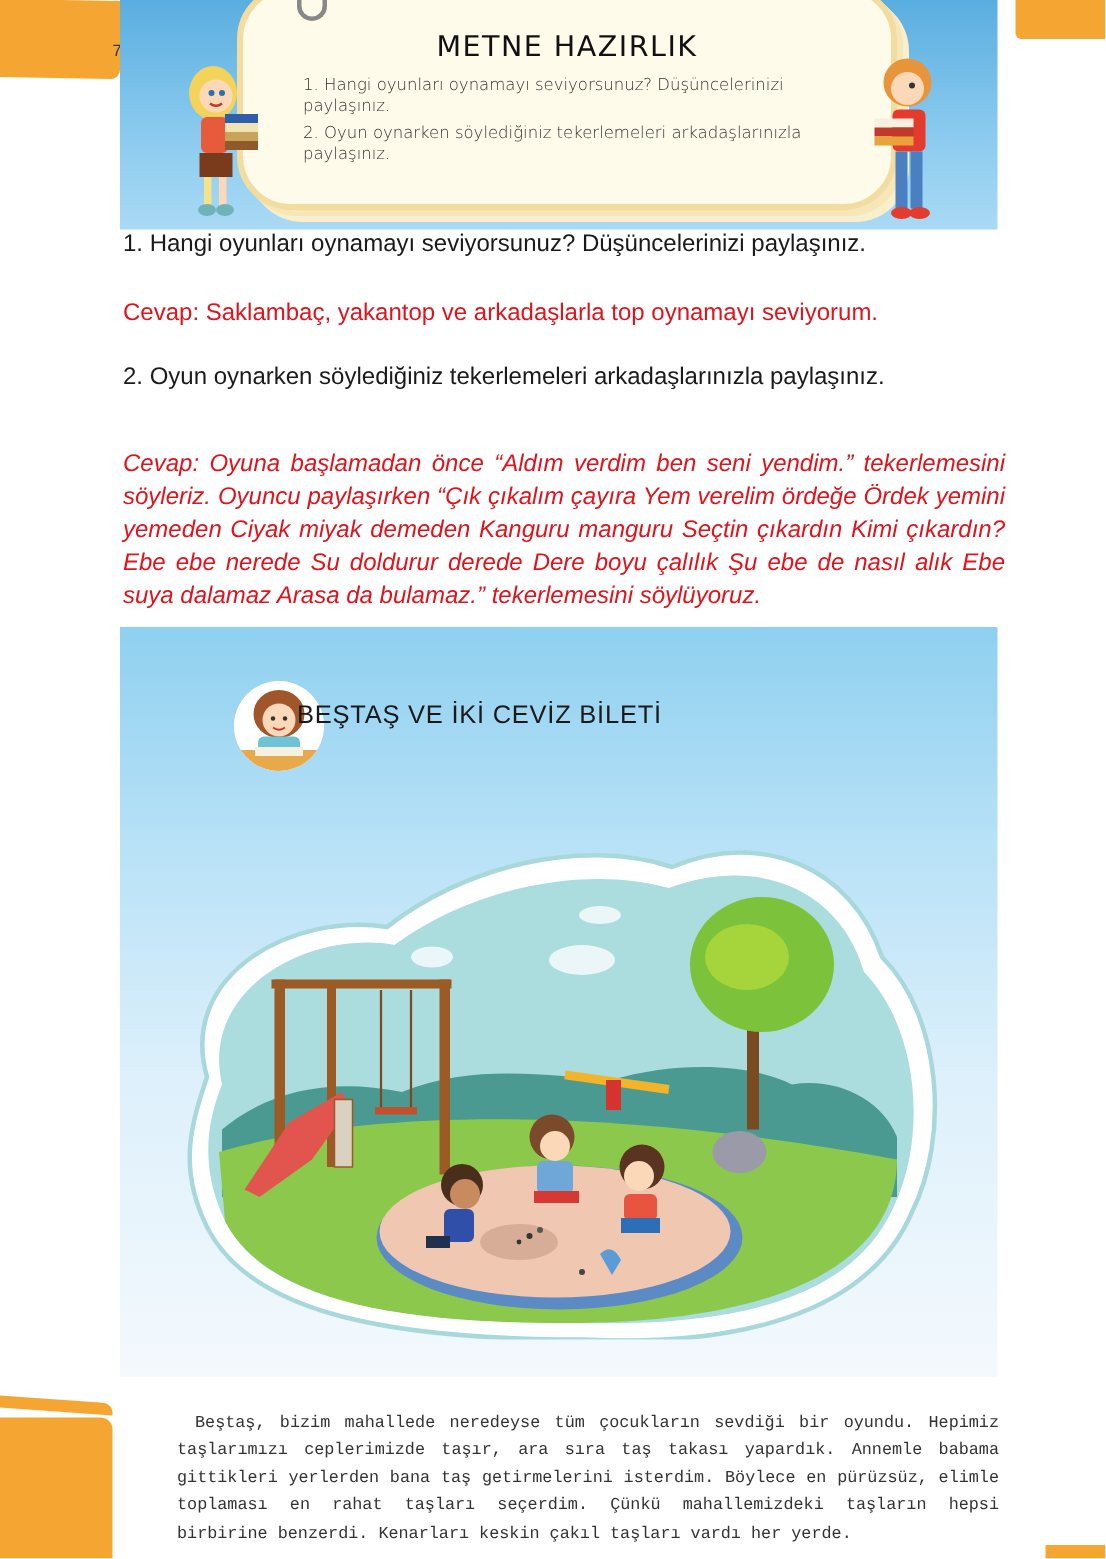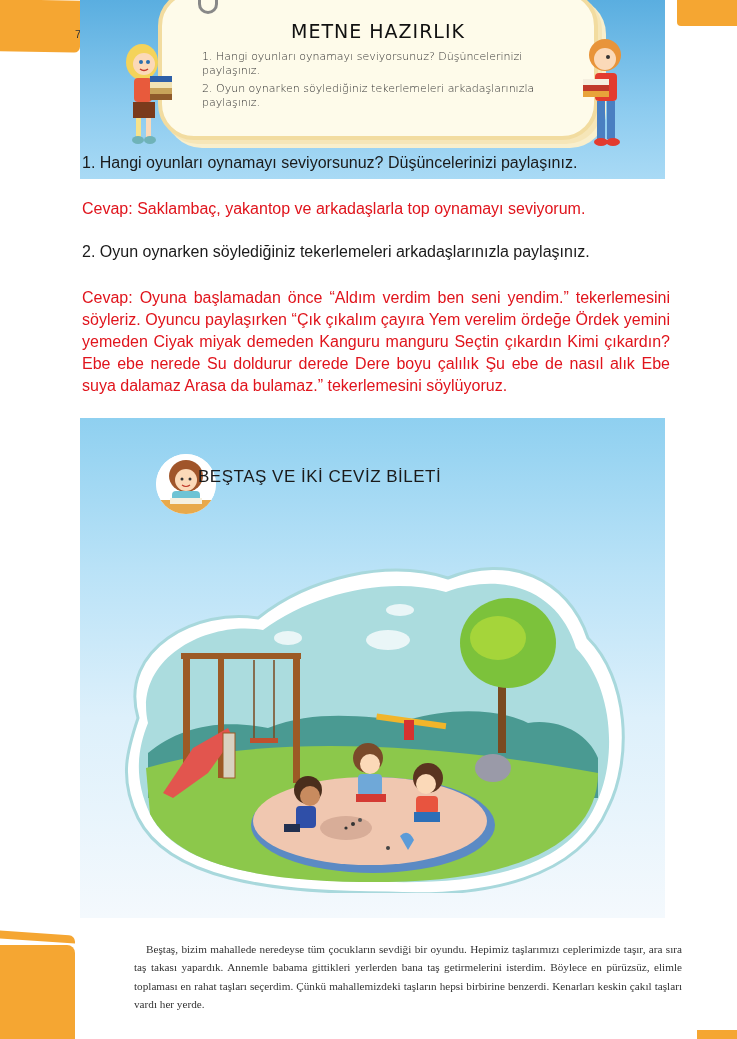--- a/index.html
+++ b/index.html
@@ -7,21 +7,21 @@
   body { position: relative; font-family: "Liberation Sans", sans-serif; }
 
   .orange-tab-tl { position: absolute; left: 0; top: 0; width: 80px; height: 52px; background: #f5a632; border-radius: 0 0 6px 0; transform: skewY(1deg); }
   .orange-tab-tr { position: absolute; right: 0; top: 0; width: 60px; height: 26px; background: #f5a632; border-radius: 0 0 0 4px; }
   .orange-tab-bl { position: absolute; left: 0; top: 945px; width: 75px; height: 94px; background: #f5a632; border-top-right-radius: 8px; }
   .orange-tab-bl::before { content: ""; position: absolute; left: 0; top: -12px; width: 75px; height: 8px; background: #f5a632; border-radius: 0 6px 0 0; transform: skewY(4deg); }
   .orange-tab-br { position: absolute; right: 0; top: 1030px; width: 40px; height: 9px; background: #f5a632; }
   .margin-glyph { position: absolute; left: 75px; top: 28px; font-size: 11px; line-height: 12px; color: #333; }
 
   
-  .banner { position: absolute; left: 80px; top: 0; width: 585px; height: 179px;
+  .banner { position: absolute; left: 80px; top: 0; width: 585px; height: 153px;
     background: linear-gradient(180deg, #5aaee0 0%, #8ccbef 60%, #a9daf5 100%); overflow: hidden; }
   .banner .hook { position: absolute; left: 118px; top: -6px; width: 20px; height: 20px; border: 3px solid #888; border-top: none; border-radius: 0 0 12px 12px; }
   .banner .card { position: absolute; left: 78px; top: -10px; width: 440px; height: 150px; background: #fefbea;
     border: 4px solid #f2dca0; border-radius: 36px; box-shadow: 4px 4px 0 #f6e6b8, 8px 8px 0 #f9efcc; }
   .banner .title { position: absolute; left: 0; right: 0; top: 26px; text-align: center; font-size: 19px; letter-spacing: 1px; color: #111; font-family: "DejaVu Sans", sans-serif; }
   .banner .q { position: absolute; left: 40px; width: 380px; font-size: 11px; line-height: 14px; color: #333; font-family: "DejaVu Sans", sans-serif; font-weight: 300; }
   .banner .q1 { top: 56px; }
   .banner .q2 { top: 88px; }
 
   .kid { position: absolute; }
@@ -29,32 +29,32 @@
   .kid-boy { left: 495px; top: 35px; width: 55px; height: 115px; }
 
   
   .qa { position: absolute; left: 82px; top: 150px; width: 585px; }
   .qa p { font-size: 16px; line-height: 22px; font-family: "Liberation Sans", sans-serif; }
   .qa .question { color: #1a1a1a; }
   .qa .answer { color: #e0141c; }
   .q1-text { position: absolute; top: 2px; left: 0; white-space: nowrap; }
   .a1-text { position: absolute; top: 48px; left: 0; white-space: nowrap; }
   .q2-text { position: absolute; top: 91px; left: 0; white-space: nowrap; }
-  .a2-text { position: absolute; top: 137px; left: 0; width: 588px; text-align: justify; }
+  .a2-text { position: absolute; top: 149px; left: 0; width: 588px; text-align: justify; font-style: italic; }
 
   
   .story { position: absolute; left: 80px; top: 418px; width: 585px; height: 500px;
     background: linear-gradient(180deg, #8fd0f0 0%, #b9e2f7 30%, #ddf0fb 60%, #f4f9fd 100%); overflow: hidden; }
   .story-title { position: absolute; left: 118px; top: 49px; font-size: 17px; letter-spacing: 0.5px; color: #1a1a1a; font-family: Liberation Sans, sans-serif; }
   .avatar { position: absolute; left: 76px; top: 36px; width: 60px; height: 60px; border-radius: 50%; background: #ffffff; overflow: hidden; }
 
   .scene { position: absolute; left: 28px; top: 140px; width: 530px; height: 335px; }
 
   
-  .story-text { position: absolute; left: 134px; top: 940px; width: 548px; font-family: Liberation Serif, serif; font-size: 11.2px; line-height: 18.4px; color: #333; text-align: justify; font-weight: 300; }
+  .story-text { position: absolute; left: 118px; top: 940px; width: 548px; font-family: Liberation Mono, monospace; font-size: 11.2px; line-height: 18.4px; color: #333; text-align: justify; font-weight: 300; }
   .story-text .indent { display: inline-block; width: 12px; }
 </style>
 </head>
 <body>
 
 <div class="orange-tab-tl"></div>
 <div class="orange-tab-tr"></div>
 <div class="orange-tab-bl"></div>
 <div class="orange-tab-br"></div>
 <div class="margin-glyph">7 (</div>

